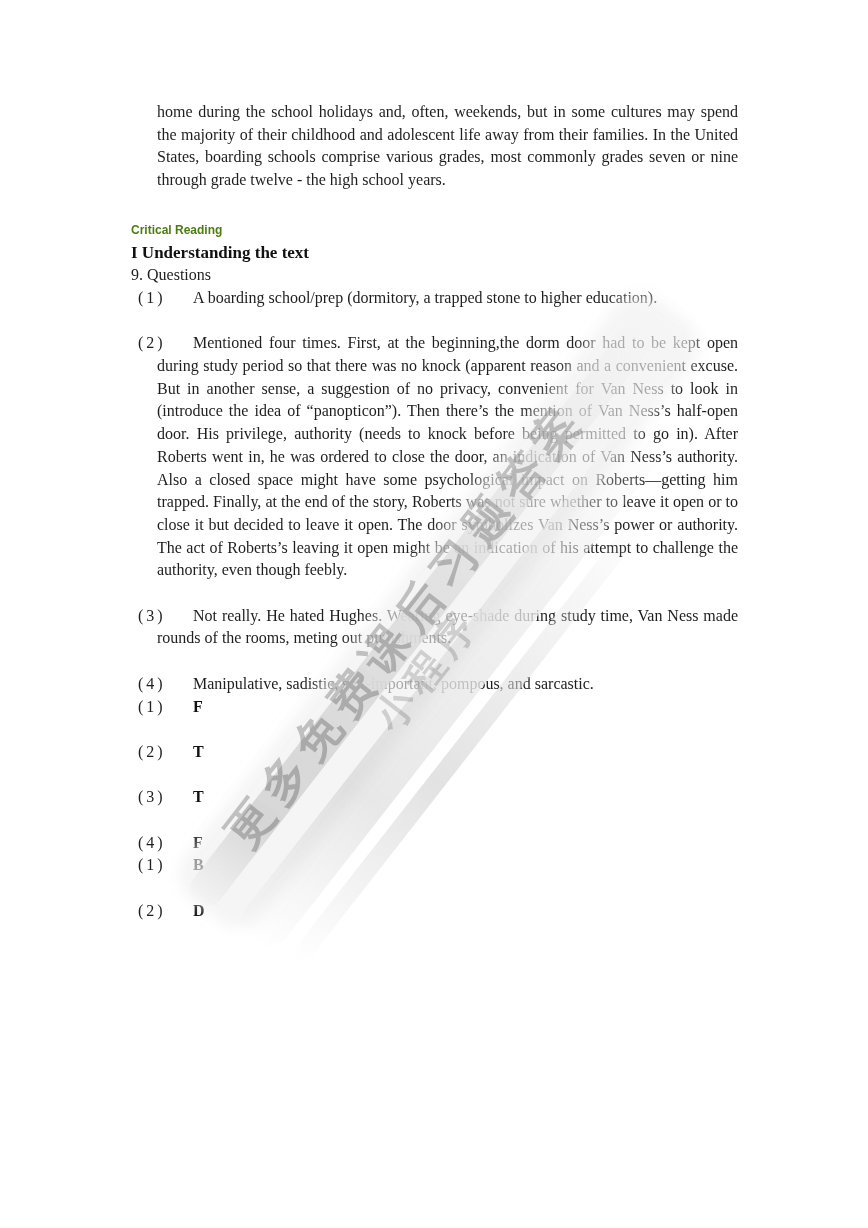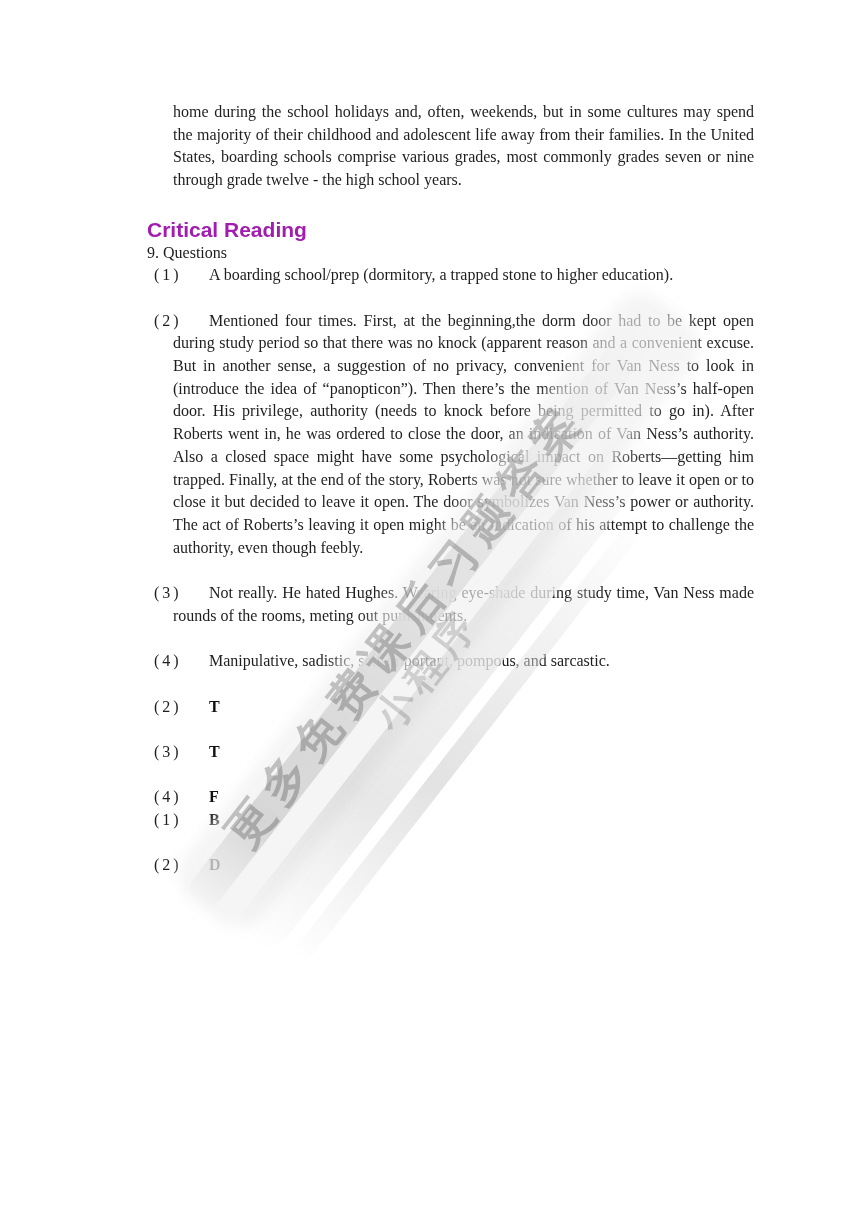--- a/index.html
+++ b/index.html
@@ -56,37 +56,37 @@
     white-space: nowrap;
     mix-blend-mode: multiply;
     color: rgba(148,148,148,0.52);
   }
   .wm-line1 { left: 236px; top: 830px; font-size: 46px; letter-spacing: 9px; }
   .wm-line2 { left: 383px; top: 714px; font-size: 40px; letter-spacing: 7px; color: rgba(160,160,160,0.42); }
 
   
   .content {
     position: absolute;
-    left: 147px;
+    left: 131px;
     top: 101px;
     width: 607px;
     z-index: 2;
   }
   .intro {
     margin: 0 0 0 26px;
     width: 581px;
     text-align: justify;
   }
   .h-sans {
     margin: 27px 0 0 0;
     font-family: "Liberation Sans", sans-serif;
     font-weight: bold;
-    font-size: 21px;
+    font-size: 12px;
     line-height: 22.7px;
-    color: #a21caf;
+    color: #4d7c0f;
   }
   .h-serif {
     margin: 0;
     font-weight: bold;
     font-size: 17px;
     line-height: 22.7px;
     color: #111111;
   }
   .subhead { margin: 0; }
   .subhead.gap { margin-top: 22.7px; }
@@ -115,32 +115,34 @@
 </head>
 <body>
 
 <div class="page">
 
   <div class="content">
 
     <p class="intro">home during the school holidays and, often, weekends, but in some cultures may spend the majority of their childhood and adolescent life away from their families. In the United States, boarding schools comprise various grades, most commonly grades seven or nine through grade twelve - the high school years.</p>
 
     <h2 class="h-sans">Critical Reading</h2>
+    <h3 class="h-serif">I Understanding the text</h3>
 
     <p class="subhead">9. Questions</p>
 
     <div class="item first"><span class="marker">(1)</span><span>A boarding school/prep (dormitory, a trapped stone to higher education).</span></div>
 
     <div class="item"><span class="marker">(2)</span><span>Mentioned four times. First, at the beginning,the dorm door had to be kept open during study period so that there was no knock (apparent reason and a convenient excuse. But in another sense, a suggestion of no privacy, convenient for Van Ness to look in (introduce the idea of “panopticon”). Then there’s the mention of Van Ness’s half-open door. His privilege, authority (needs to knock before being permitted to go in). After Roberts went in, he was ordered to close the door, an indication of Van Ness’s authority. Also a closed space might have some psychological impact on Roberts—getting him trapped. Finally, at the end of the story, Roberts was not sure whether to leave it open or to close it but decided to leave it open. The door symbolizes Van Ness’s power or authority. The act of Roberts’s leaving it open might be an indication of his attempt to challenge the authority, even though feebly.</span></div>
 
     <div class="item"><span class="marker">(3)</span><span>Not really. He hated Hughes. Wearing eye-shade during study time, Van Ness made rounds of the rooms, meting out punishments.</span></div>
 
     <div class="item"><span class="marker">(4)</span><span>Manipulative, sadistic, self-important, pompous, and sarcastic.</span></div>
 
 
+    <div class="ans first"><span class="marker">(1)</span><span class="letter">F</span></div>
     <div class="ans"><span class="marker">(2)</span><span class="letter">T</span></div>
     <div class="ans"><span class="marker">(3)</span><span class="letter">T</span></div>
     <div class="ans"><span class="marker">(4)</span><span class="letter">F</span></div>
 
 
     <div class="ans first"><span class="marker">(1)</span><span class="letter">B</span></div>
     <div class="ans"><span class="marker">(2)</span><span class="letter">D</span></div>
 
   </div>
 

